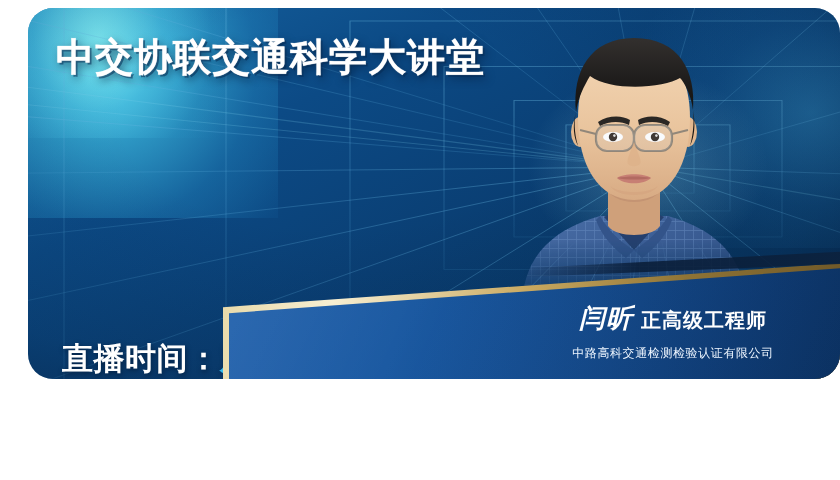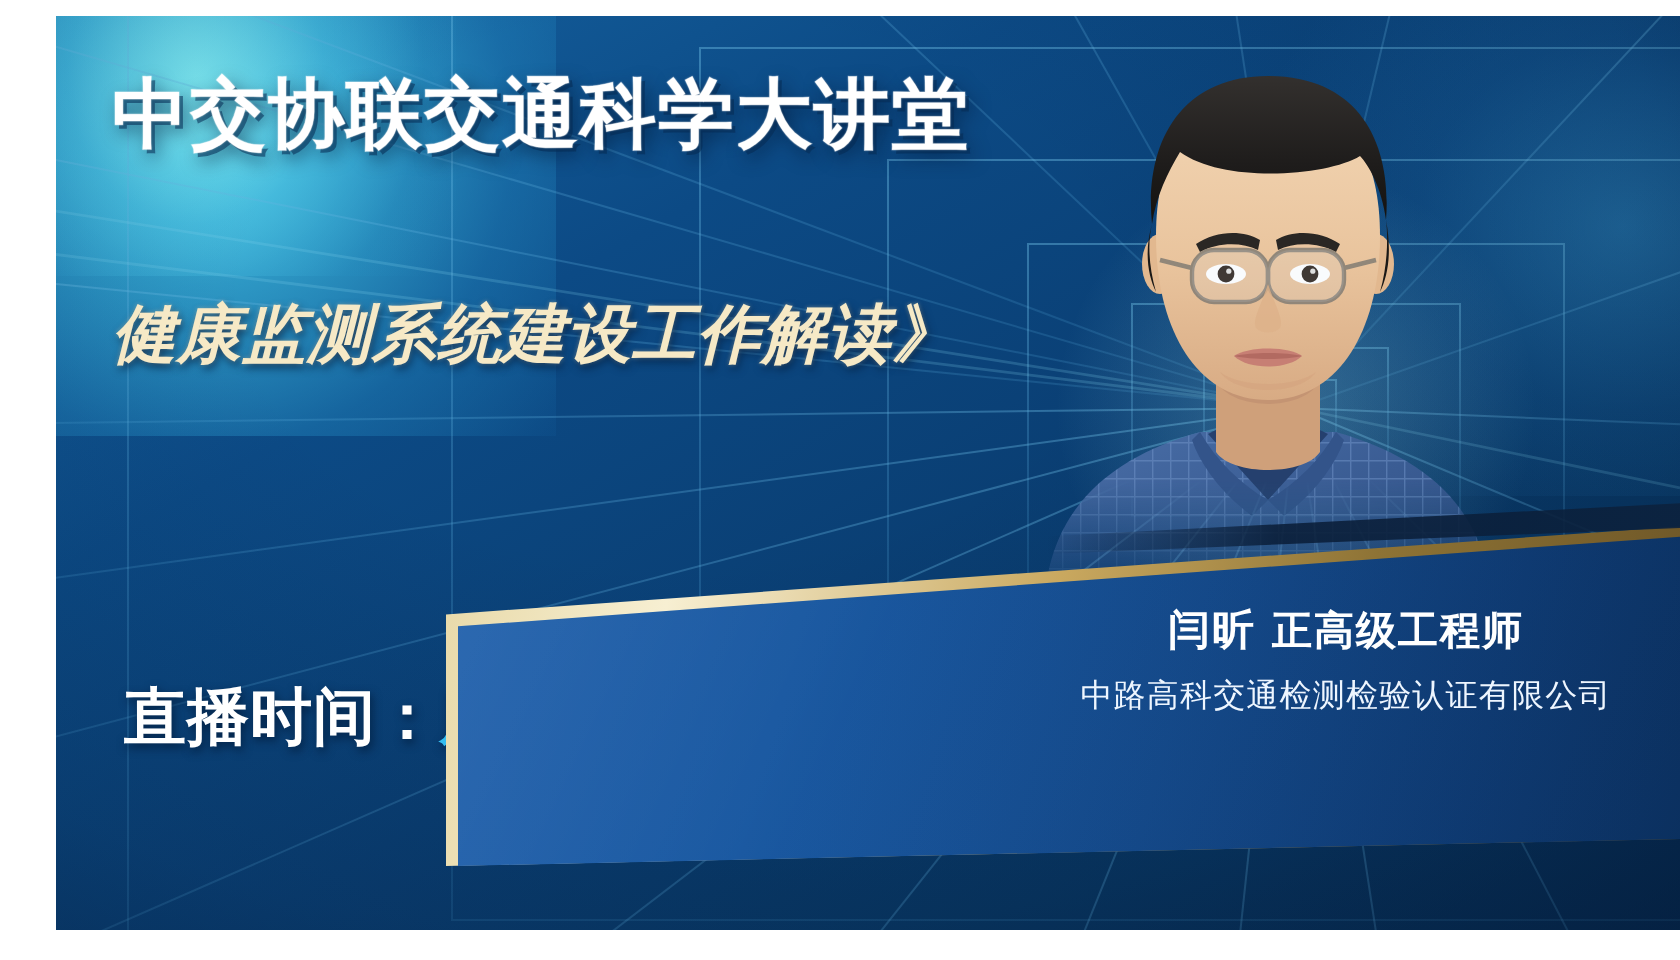--- a/index.html
+++ b/index.html
@@ -1,23 +1,24 @@
 <!DOCTYPE html>
 <html><head>
 <meta charset="utf-8">
 <style>
   html,body{margin:0;padding:0;background:#ffffff;}
   body{width:840px;height:480px;overflow:hidden;font-family:"Liberation Sans","DejaVu Sans",sans-serif;}
 
   #poster{
     position:absolute;
     left:28px; top:8px;
-    width:812px; height:457px;
+    width:812px; height:371px;
     overflow:hidden;
     background:linear-gradient(150deg,#1a6fad 0%,#125a97 12%,#0c4a85 30%,#0a3f74 55%,#083662 78%,#072c54 100%);
+    border-radius:25px;
   }
 
   
   .glow-tl{
     position:absolute; left:-170px; top:-190px;
     width:420px; height:400px;
     background:radial-gradient(ellipse at 58% 62%,
         rgba(86,214,235,.95) 0%,
         rgba(58,181,219,.70) 22%,
         rgba(36,140,196,.40) 45%,
@@ -138,24 +139,24 @@
     position:absolute;
     left:300px; top:38px;
     width:300px;
     text-align:center;
   }
   .sp-line1{
     white-space:nowrap;
     color:#ffffff;
     margin-bottom:9px;
   }
-  .sp-name{font-size:21px;font-weight:bold;letter-spacing:1px;}
+  .sp-name{font-size:26px;font-weight:bold;letter-spacing:1px;font-style:italic;}
   .sp-title{font-size:20px;font-weight:bold;letter-spacing:1px;margin-left:8px;}
   .sp-company{
-    font-size:16px;
+    font-size:12px;
     color:#eef6ff;
     letter-spacing:.6px;
     white-space:nowrap;
   }
 </style>
 </head>
 <body>
 
 <div id="poster">
 
@@ -303,21 +304,20 @@
         <path d="M113 164 C122 162 138 162 147 164 C138 166 122 166 113 164 Z" fill="#a9615a" opacity=".7"></path>
 
         <path d="M106 172 C116 180 144 180 154 172 C146 184 114 184 106 172 Z" fill="#d3a37d" opacity=".55"></path>
       </g>
     </svg>
   </div>
 
   <div class="headline">中交协联交通科学大讲堂</div>
 
   <div class="subtitle">
-    <span class="l2">健康监测系统建设工作解读》</span>
   </div>
 
   <div class="livetime">
     <span class="lbl">直播时间：</span><span class="val">周六2月25日19:30</span>
   </div>
 
   <div class="speaker-wrap">
     <div class="sp-gold"></div>
     <div class="sp-body"></div>
     <div class="sp-sheen"></div>

